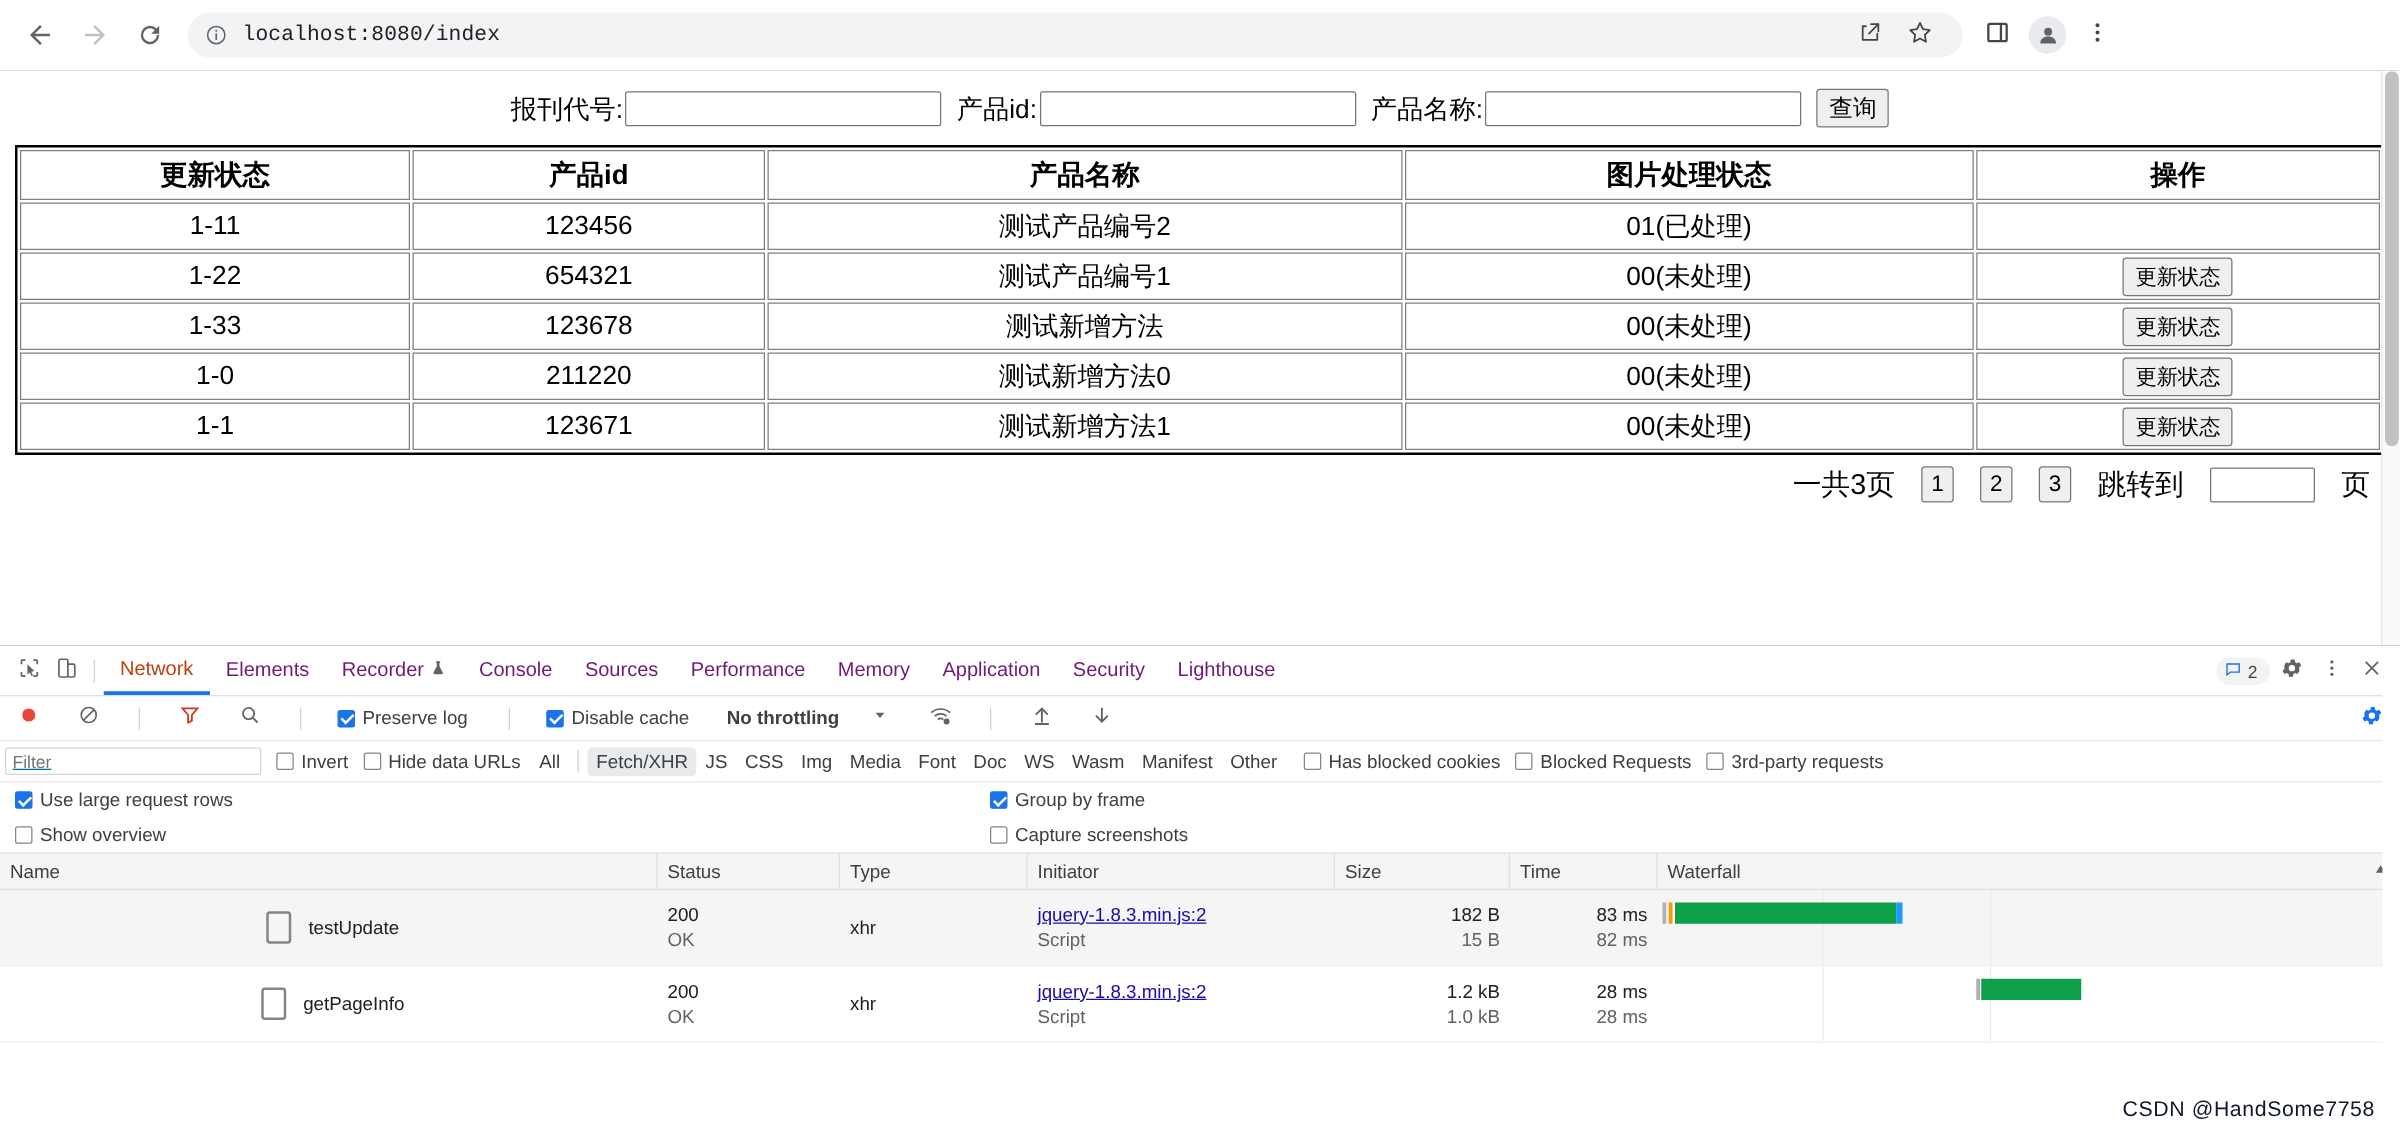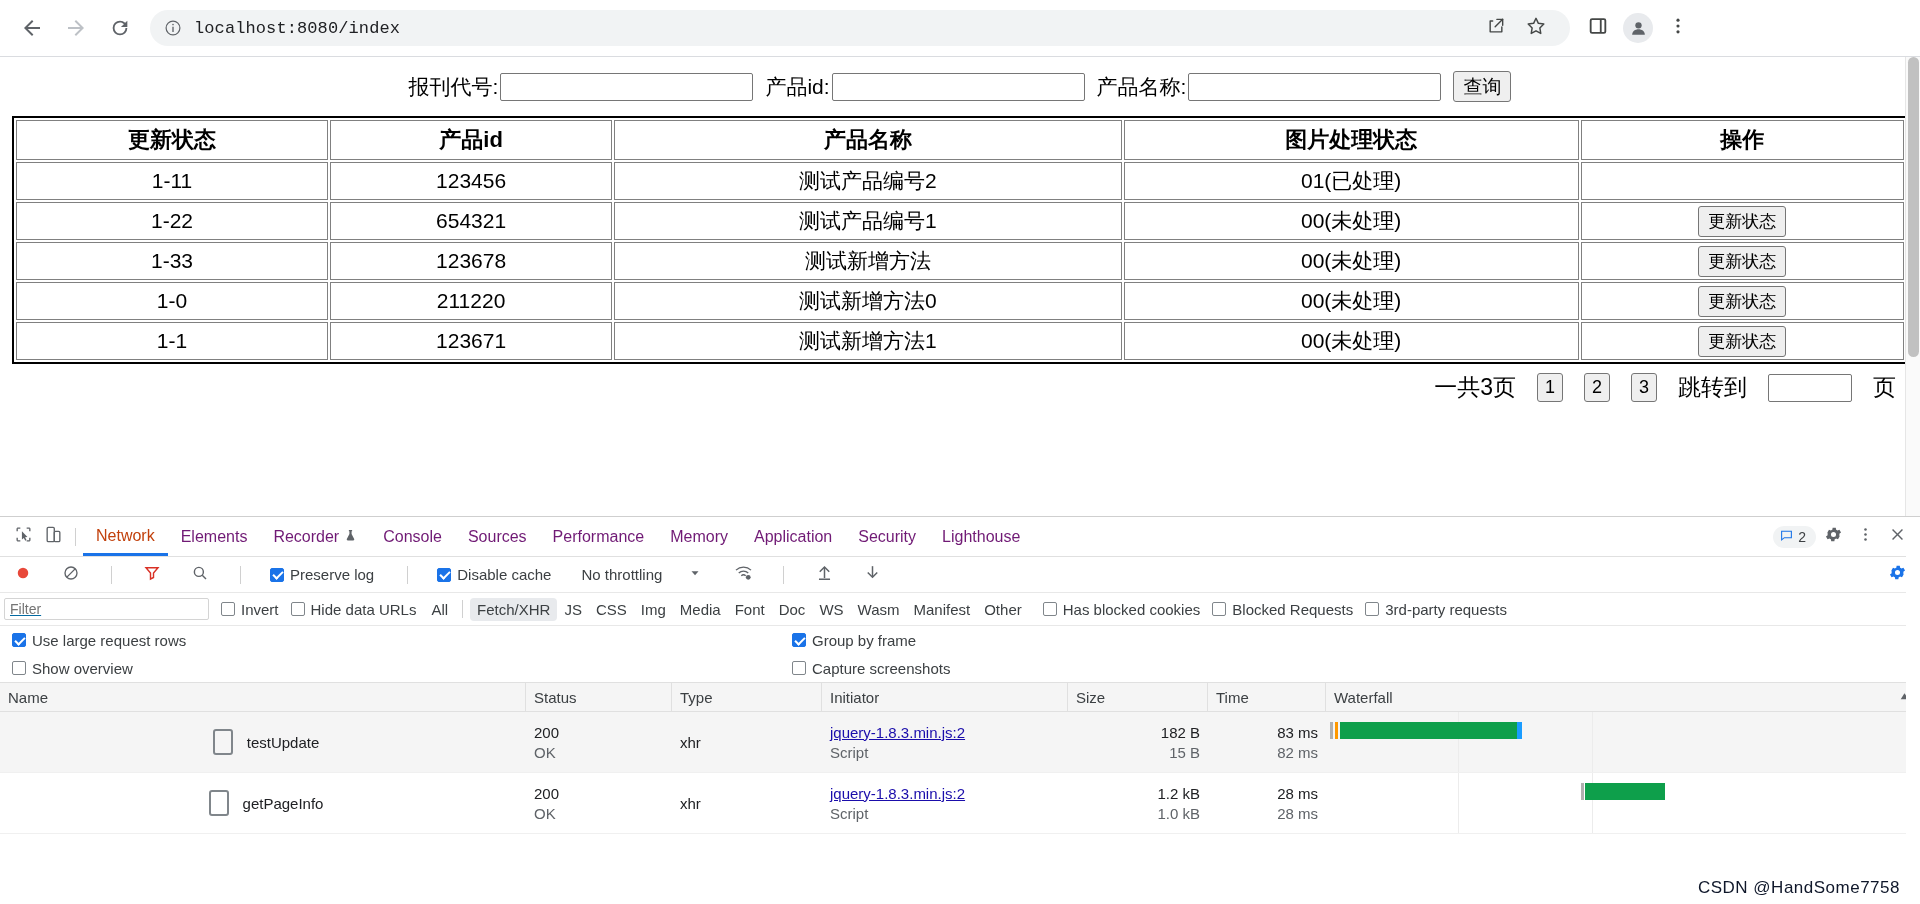--- a/index.html
+++ b/index.html
@@ -261,21 +261,21 @@
     border-width: 0 2px 2px 0;
     transform: rotate(45deg);
   }
   .cblabel {
     display: flex; align-items: center; gap: 6px;
     font-size: 15px; color: #3c4043;
     margin: 0 8px 0 4px;
     white-space: nowrap;
   }
   .throttle {
-    font-size: 15px; color: #3c4043; margin-left: 4px; white-space: nowrap;
+    font-size: 15px; color: #3c4043; margin-left: 4px; white-space: nowrap; font-weight: bold;
   }
 
   .dt-filterbar {
     height: 33px;
     display: flex;
     align-items: center;
     padding: 0 8px 0 0;
     border-bottom: 1px solid #e8e8e8;
     gap: 0px;
     flex: none;

